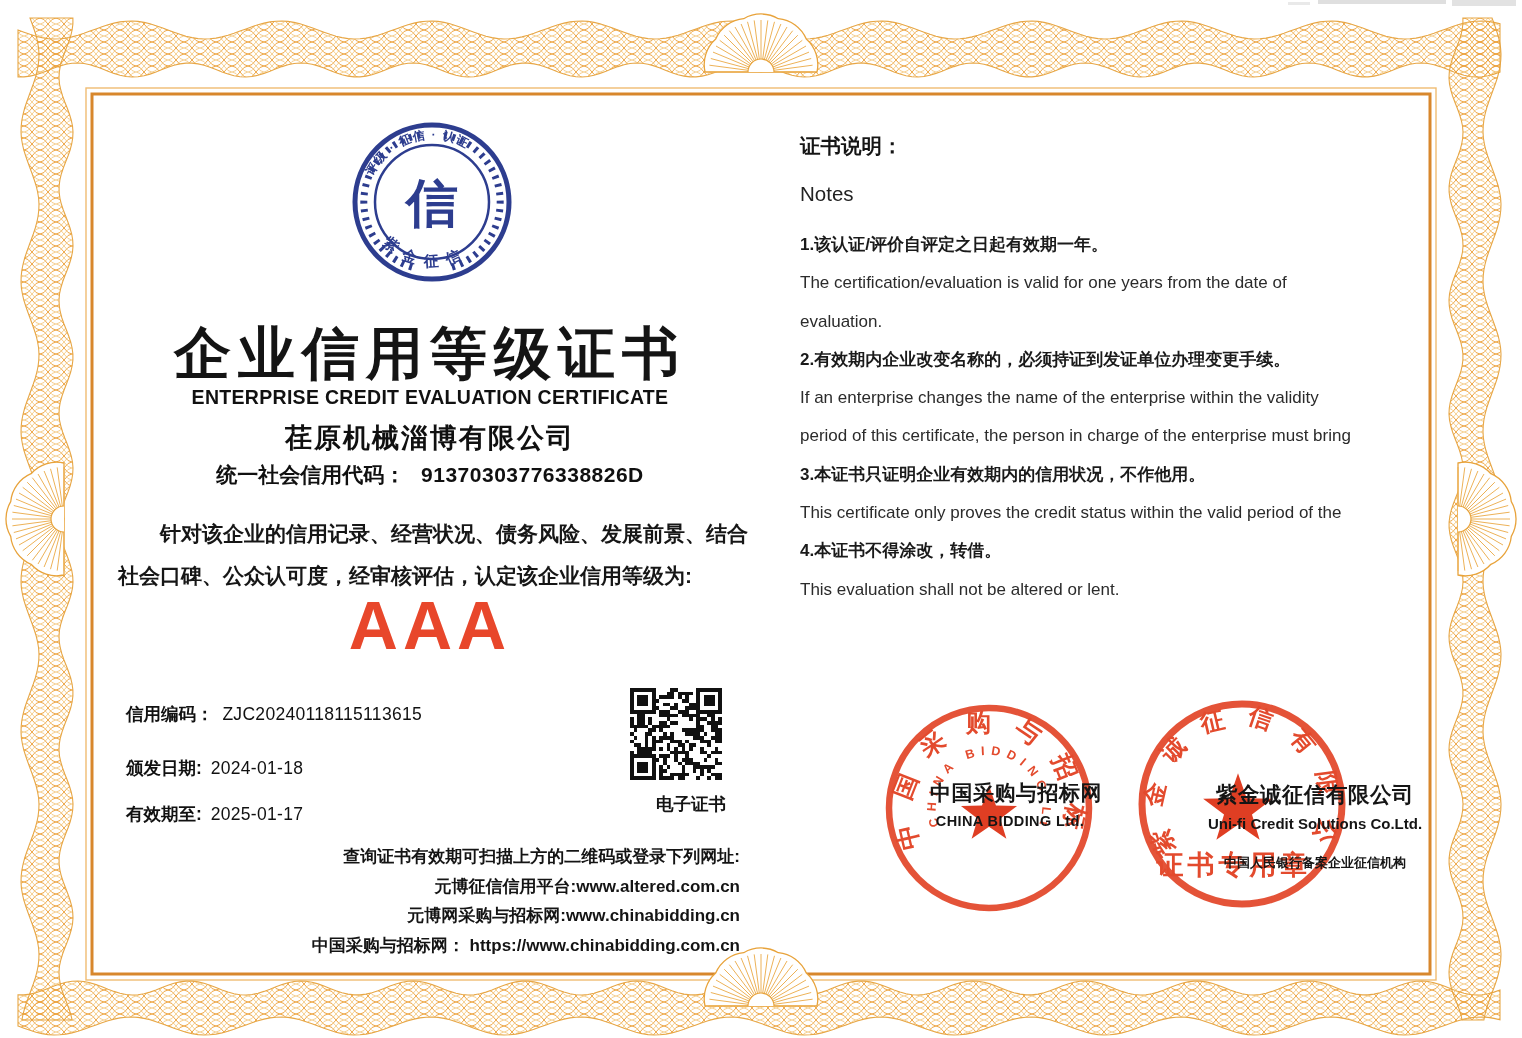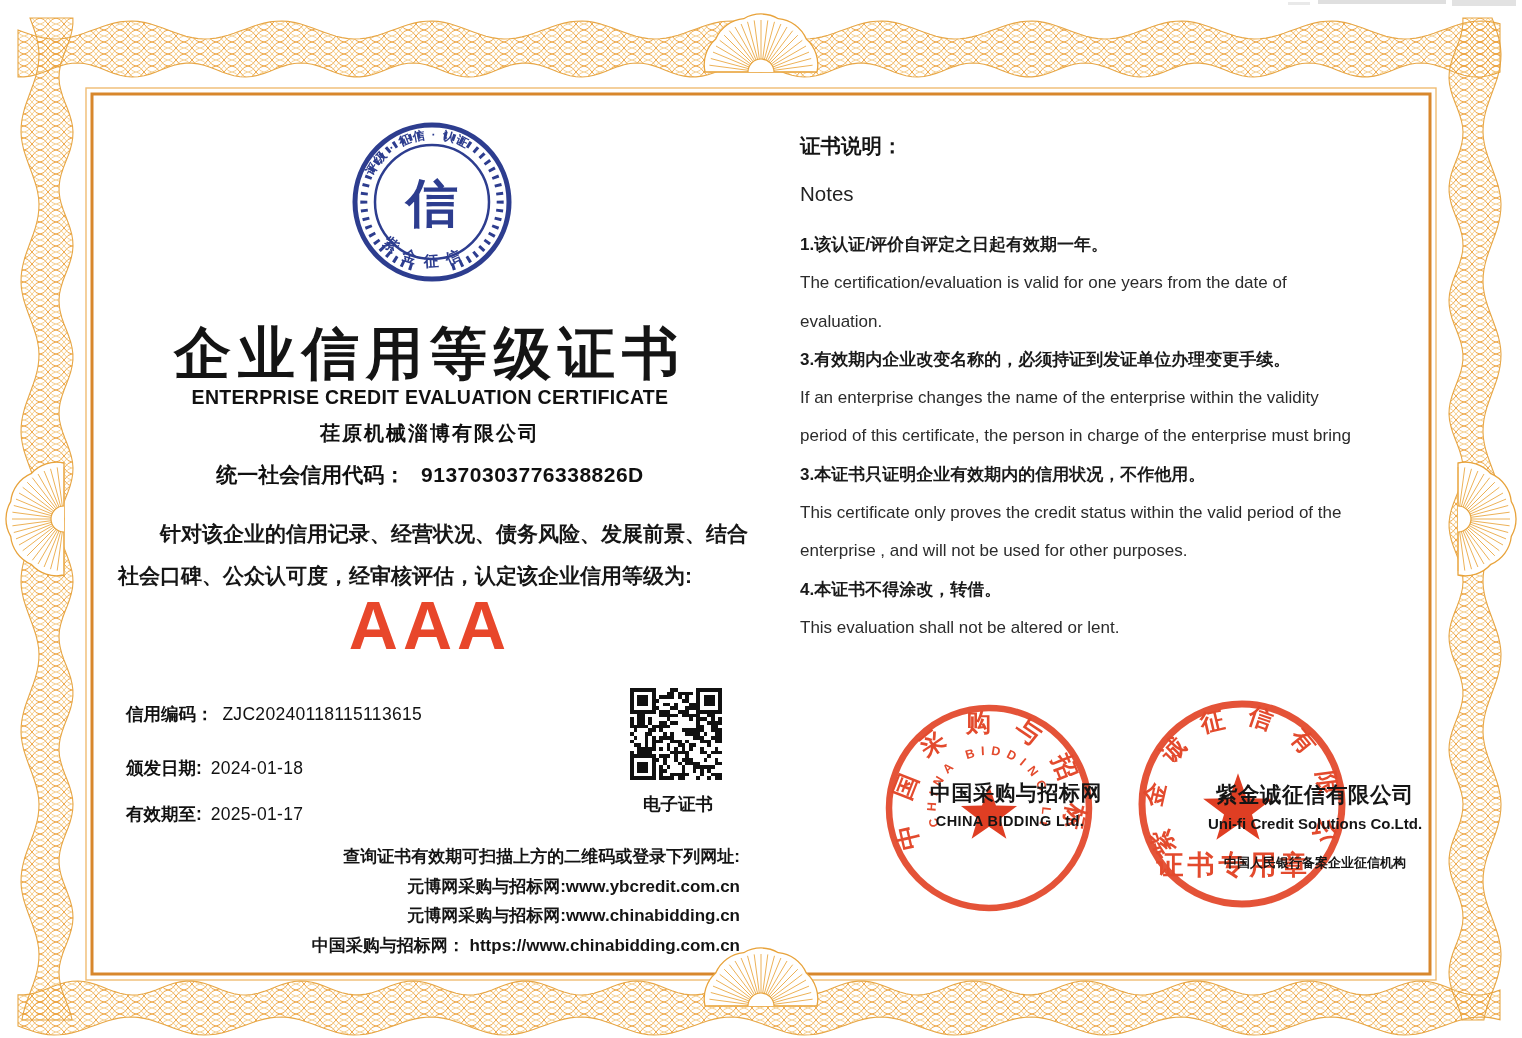--- a/index.html
+++ b/index.html
@@ -7,33 +7,33 @@
         font-family:"Liberation Sans","DejaVu Sans",sans-serif;color:#1c1c1c;}
   #border-svg{position:absolute;left:0;top:0;z-index:0;}
   .content{position:absolute;left:0;top:0;width:100%;height:100%;z-index:2;}
   .abs{position:absolute;}
   .ctr{text-align:center;}
   
   .logo-svg{left:350px;top:120px;}
   .title-cn{left:110px;top:316px;width:640px;font-family:"Liberation Serif","DejaVu Serif",serif;
             font-size:57px;font-weight:700;letter-spacing:7px;color:#141414;white-space:nowrap;}
   .title-en{left:110px;top:386px;width:640px;font-size:19.5px;font-weight:600;letter-spacing:.3px;color:#111;}
-  .company{left:110px;top:420px;width:640px;font-size:20px;font-weight:700;letter-spacing:2px;color:#101010;}
+  .company{left:110px;top:420px;width:640px;font-size:27px;font-weight:700;letter-spacing:2px;color:#101010;}
   .code-line{left:110px;top:461px;width:640px;font-size:21px;font-weight:700;color:#101010;}
   .code-line .val{font-weight:600;margin-left:10px;letter-spacing:.5px;}
   .statement{left:118px;top:513px;width:636px;font-size:21px;font-weight:600;line-height:42px;color:#161616;}
   .statement .l1{text-indent:42px;white-space:nowrap;}
   .statement .l2{white-space:nowrap;}
   .rating{left:110px;top:586px;width:640px;font-size:68px;font-weight:600;letter-spacing:5px;color:#e8472b;}
   .frow{left:126px;font-size:17.5px;color:#111;white-space:nowrap;margin-top:16px;}
   .frow .lab{font-weight:700;}
   .frow .val{font-weight:500;margin-left:4px;letter-spacing:.3px;}
   .f1{top:686px;} .f2{top:740px;} .f3{top:786px;}
   .qr-block{left:630px;top:688px;width:96px;}
-  .qr-caption{margin-top:8px;text-align:center;font-size:17.5px;font-weight:600;color:#141414;white-space:nowrap;}
+  .qr-caption{margin-top:8px;text-align:right;font-size:17.5px;font-weight:600;color:#141414;white-space:nowrap;}
   .query{left:240px;top:842px;width:500px;text-align:right;font-size:17px;font-weight:600;
          line-height:29.5px;color:#141414;white-space:nowrap;}
   
   .notes{left:800px;top:132px;width:660px;}
   .notes-h-cn{font-size:20.5px;font-weight:700;color:#151515;}
   .notes-h-en{font-size:20.5px;font-weight:500;margin-top:22px;color:#222;}
   .nlines{margin-top:20px;}
   .nl{line-height:38.3px;white-space:nowrap;font-size:17px;}
   .nl.cn{font-weight:600;color:#1a1a1a;}
   .nl.en{font-weight:400;color:#2b2b2b;}
@@ -485,38 +485,37 @@
           <rect x="20" y="2" width="3" height="3" fill="#111111"></rect>
           <rect x="0" y="18" width="7" height="7" fill="#111111"></rect>
           <rect x="1" y="19" width="5" height="5" fill="#ffffff"></rect>
           <rect x="2" y="20" width="3" height="3" fill="#111111"></rect>
         </svg>
       <div class="qr-caption">电子证书</div>
     </div>
 
     <div class="abs query">
       <div>查询证书有效期可扫描上方的二维码或登录下列网址:</div>
-      <div>元博网采购与招标网:www.ybcredit.com.cn</div>
+      <div>元博征信信用平台:www.altered.com.cn</div>
       <div>元博网采购与招标网:www.chinabidding.cn</div>
       <div>中国采购与招标网： https://www.chinabidding.com.cn</div>
     </div>
 
     <div class="abs notes">
       <div class="notes-h-cn">证书说明：</div>
       <div class="notes-h-en">Notes</div>
       <div class="nlines">
         <div class="nl cn">1.该认证/评价自评定之日起有效期一年。</div>
         <div class="nl en">The certification/evaluation is valid for one years from the date of</div>
         <div class="nl en">evaluation.</div>
-        <div class="nl cn">3.有效期内企业改变名称的，必须持证到发证单位办理变更手续。</div>
+        <div class="nl cn">2.有效期内企业改变名称的，必须持证到发证单位办理变更手续。</div>
         <div class="nl en">If an enterprise changes the name of the enterprise within the validity</div>
         <div class="nl en">period of this certificate, the person in charge of the enterprise must bring</div>
         <div class="nl cn">3.本证书只证明企业有效期内的信用状况，不作他用。</div>
         <div class="nl en">This certificate only proves the credit status within the valid period of the</div>
-        <div class="nl en">enterprise , and will not be used for other purposes.</div>
         <div class="nl cn">4.本证书不得涂改，转借。</div>
         <div class="nl en">This evaluation shall not be altered or lent.</div>
       </div>
     </div>
 
     <svg class="abs stamp1" width="210" height="210" viewBox="0 0 210 210">
       <circle cx="105" cy="105" r="100" fill="none" stroke="#E34A2D" stroke-width="6.5" opacity="0.95"></circle>
       <defs>
         <path id="s1-arc" d="M38.3 143.5 A77 77 0 1 1 171.7 143.5"></path>
         <path id="s1-arc-in" d="M55.2 123.1 A53 53 0 1 1 154.8 123.1"></path>

